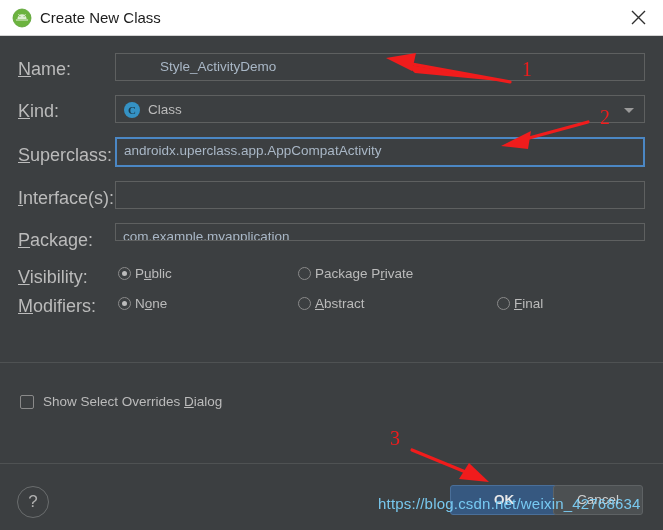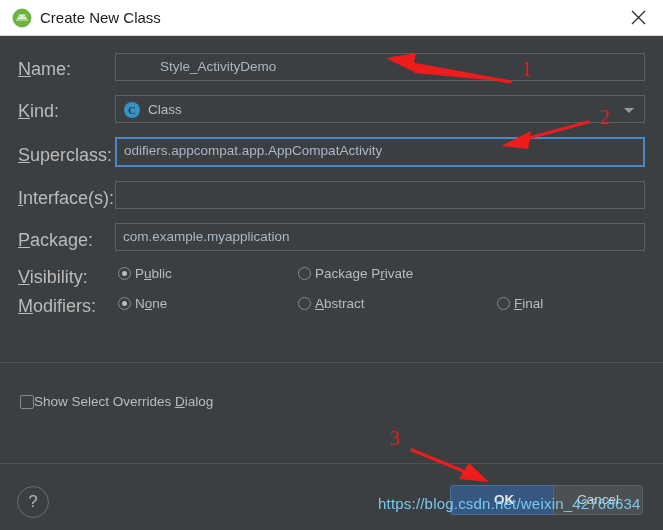--- a/index.html
+++ b/index.html
@@ -155,20 +155,21 @@
   }
   .checkbox {
     width: 14px; height: 14px;
     box-sizing: border-box;
     border: 1px solid #8a8a8a;
     background: #3c3f41;
     border-radius: 2px;
     flex: 0 0 auto;
   }
   .check-label {
+    margin-left: 9px;
     font-size: 13.5px;
     color: #bbbbbb;
   }
   .check-label .mn { text-decoration: underline; }
 
   
   .separator {
     position: absolute;
     left: 0;
     width: 663px;
@@ -288,28 +289,28 @@
     <span class="val">Style_ActivityDemo</span>
   </div>
 
   <div class="combo" style="left:115px; top:95px; width:530px; height:28px;">
     <span class="c-icon">C</span>
     <span class="c-label">Class</span>
     <span class="arrow"></span>
   </div>
 
   <div class="field focused" style="left:115px; top:137px; width:530px; height:30px;">
-    <span class="val">odifiers.appcompat.app.AppCompatActivity</span>
+    <span class="val">androidx.uperclass.app.AppCompatActivity</span>
   </div>
 
   <div class="field" style="left:115px; top:181px; width:530px; height:28px;">
     <span class="val"></span>
   </div>
 
-  <div class="field" style="left:115px; top:223px; width:530px; height:28px;">
+  <div class="field" style="left:115px; top:223px; width:530px; height:18px;text-decoration:underline;">
     <span class="val">com.example.myapplication</span>
   </div>
 
   <div class="radio-group" style="left:118px; top:266px;">
     <span class="radio-outer sel"></span>
     <span class="radio-label">P<span class="mn">u</span>blic</span>
   </div>
   <div class="radio-group" style="left:298px; top:266px;text-align:right;">
     <span class="radio-outer"></span>
     <span class="radio-label">Package P<span class="mn">r</span>ivate</span>

